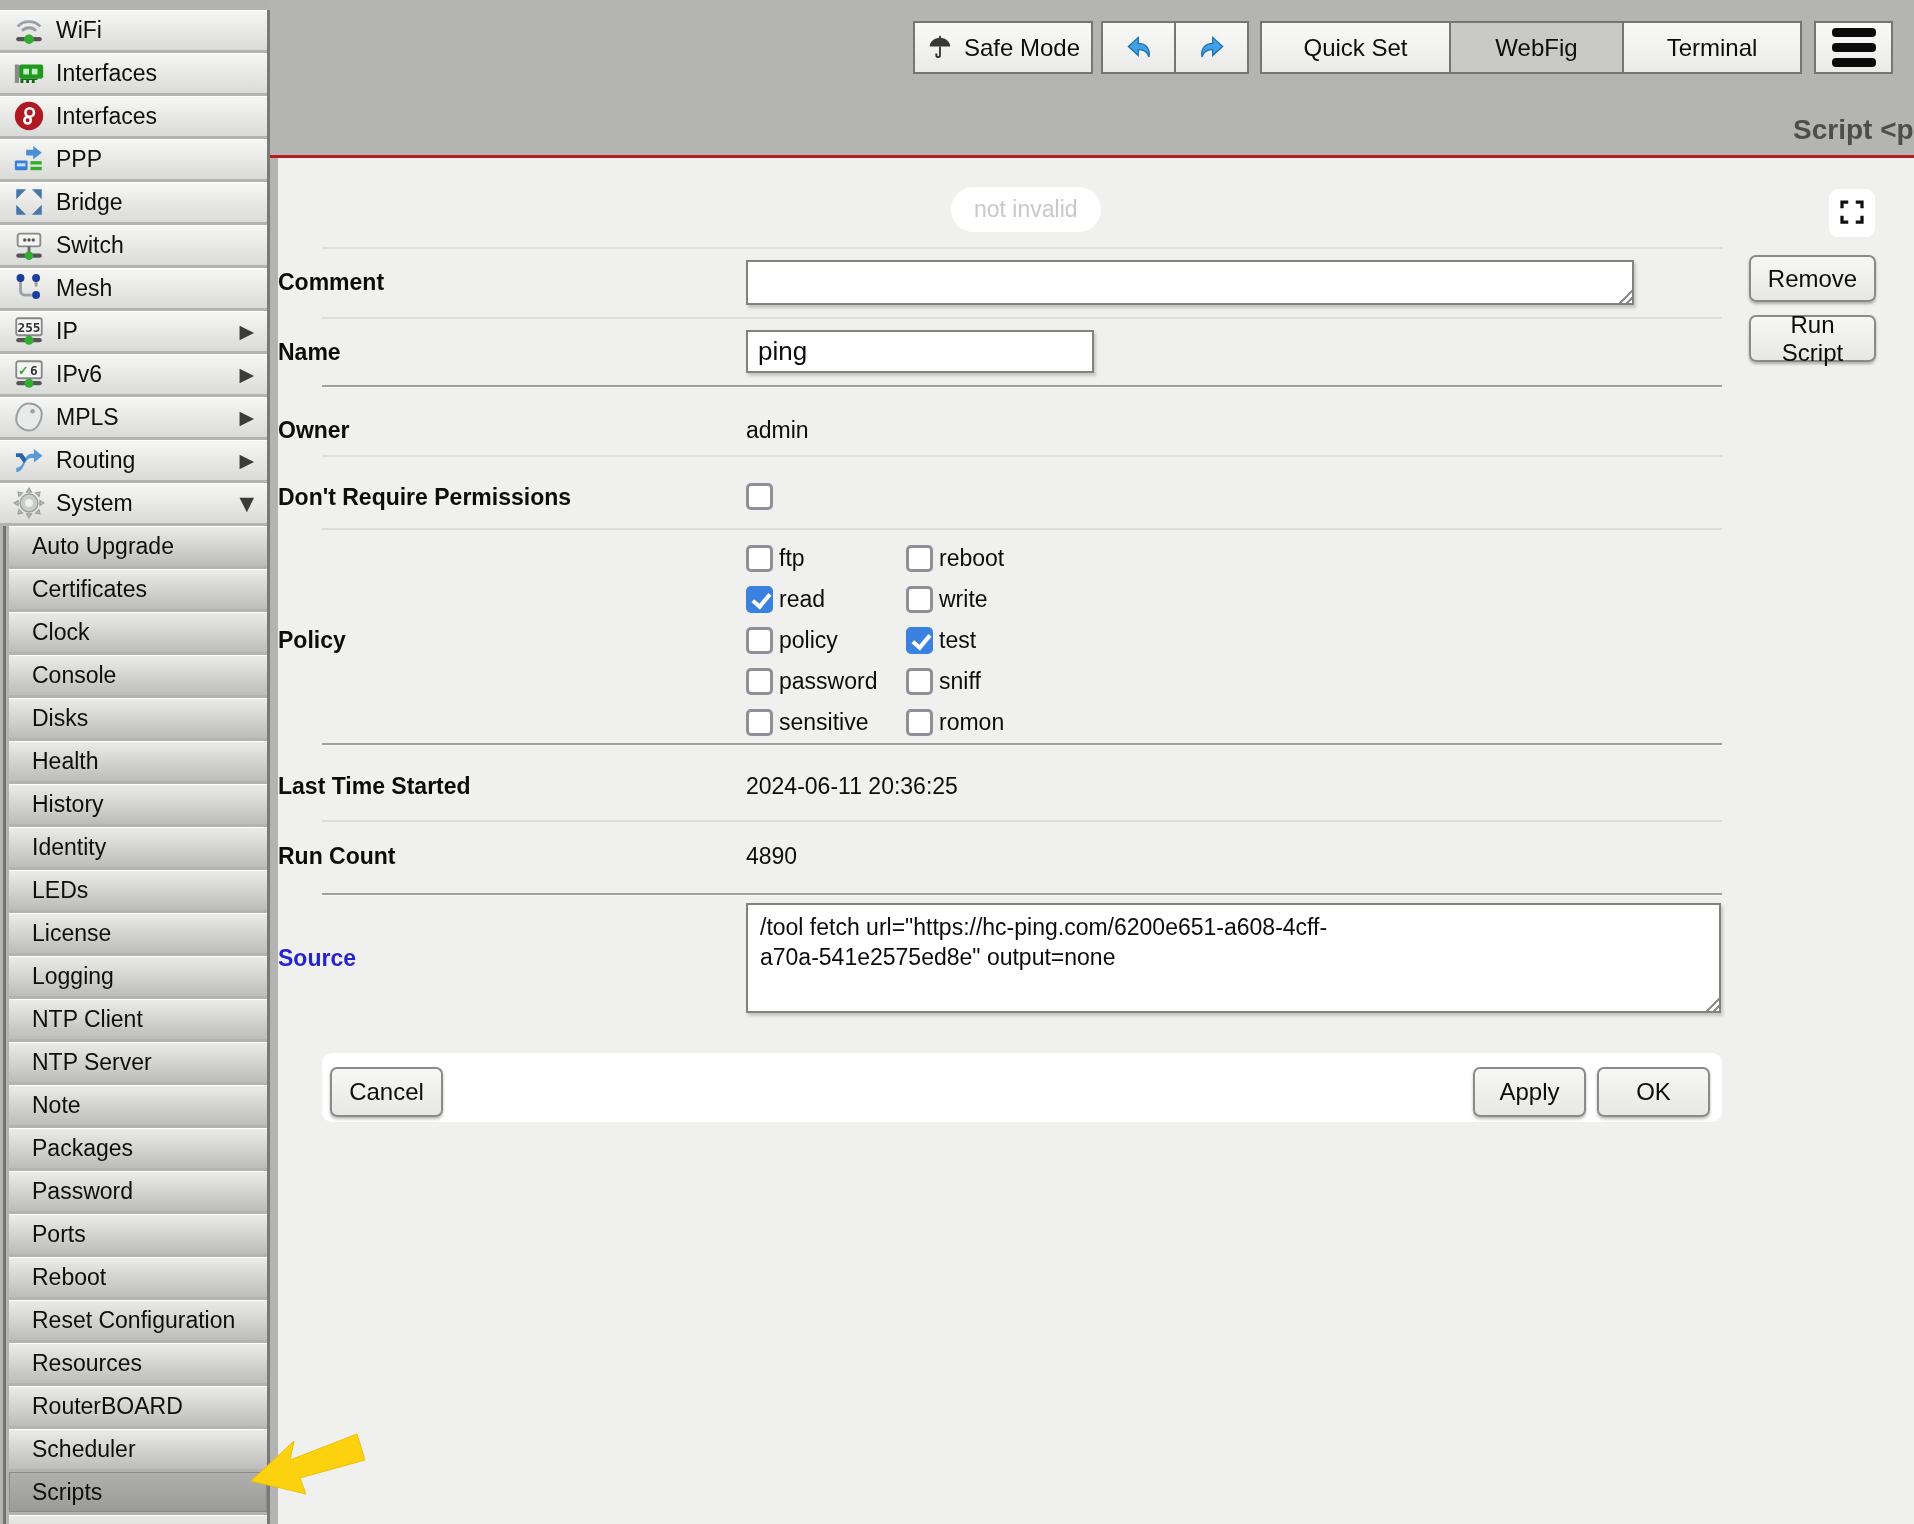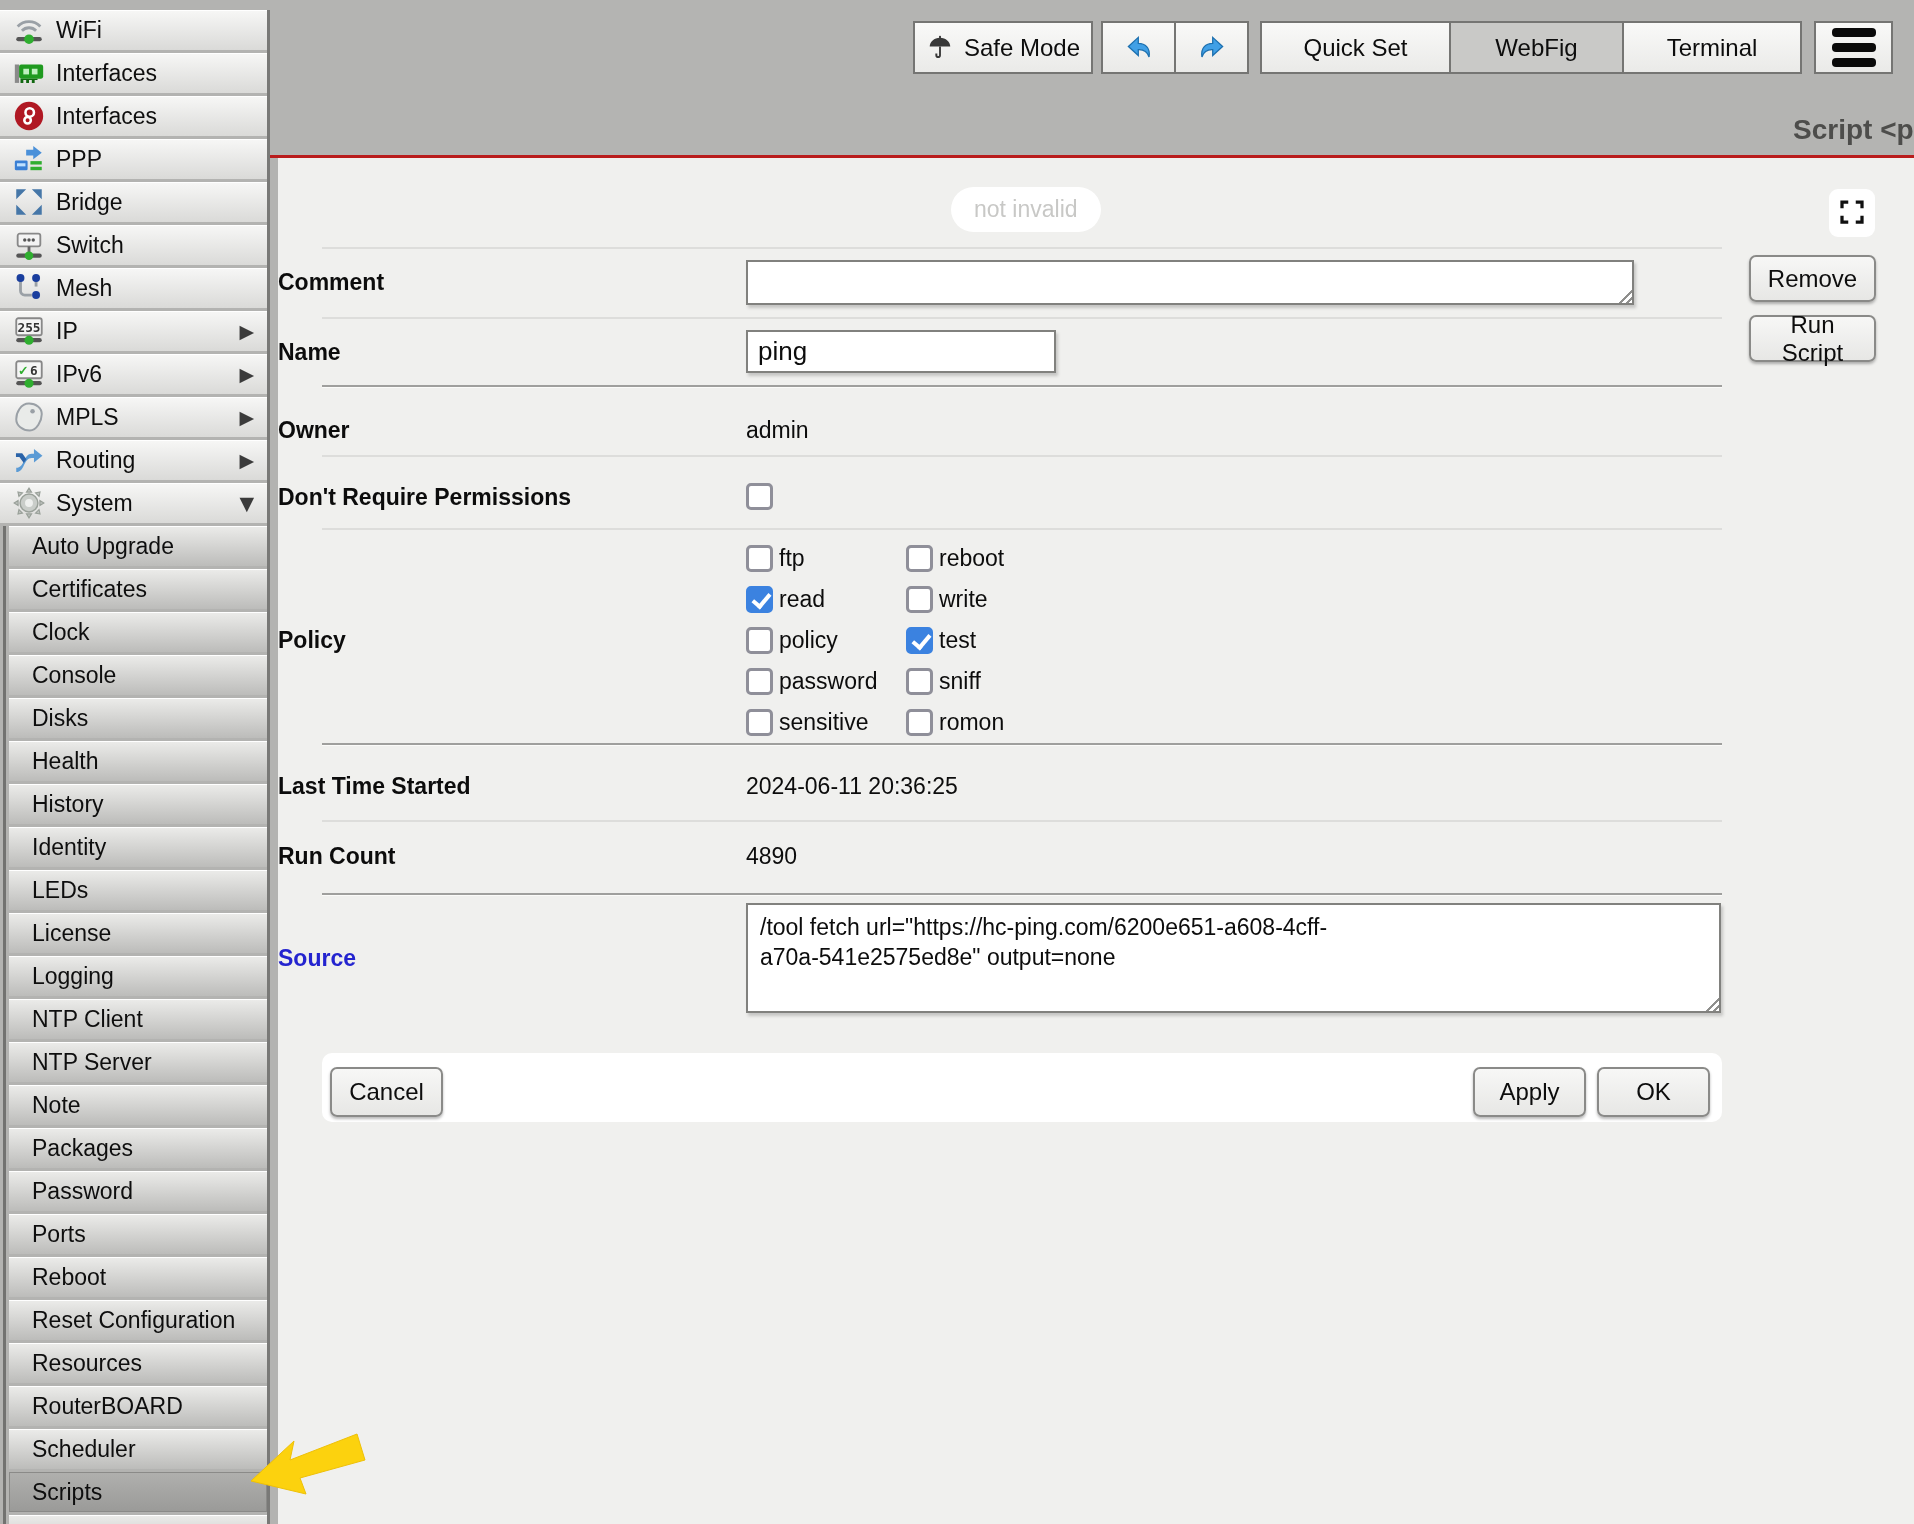--- a/index.html
+++ b/index.html
@@ -62,21 +62,21 @@
   .sep { position:absolute; left:44px; width:1400px; height:2px; background:#dddddb; }
   .sep.strong { height:3px; background:linear-gradient(#9f9f9d 0 2px, #fbfbf9 2px); }
   .flabel { position:absolute; left:0; width:388px; font-size:23px; font-weight:bold; color:#0c0c0c; line-height:28px; white-space:nowrap; }
   .flabel.link { color:#2424cf; }
   .fvalue { position:absolute; left:468px; font-size:23px; color:#0c0c0c; line-height:28px; white-space:nowrap; }
   .tinput {
     position:absolute; box-sizing:border-box; background:#fff; border:2px solid #81817e;
     box-shadow:2px 3px 3px rgba(0,0,0,0.18); font-family:inherit; color:#0c0c0c; resize:none; outline:none;
   }
   #comment-input { left:468px; top:102px; width:888px; height:45px; font-size:24px; padding:4px 10px; }
-  #name-input   { left:468px; top:172px; width:310px; height:43px; font-size:26px; padding:0 10px; }
+  #name-input   { left:468px; top:172px; width:348px; height:43px; font-size:26px; padding:0 10px; }
   #source-input {
     left:468px; top:745px; width:975px; height:110px;
     font-family:Liberation Sans, sans-serif; font-size:23px; line-height:30px; padding:7px 12px;
     white-space:pre-wrap; overflow:hidden;
   }
   .grip {
     position:absolute; width:16px; height:16px; pointer-events:none; z-index:5;
     background:repeating-linear-gradient(135deg, transparent 0 3px, #8f8f8d 3px 5px);
     clip-path:polygon(100% 0, 100% 100%, 0 100%);
   }

